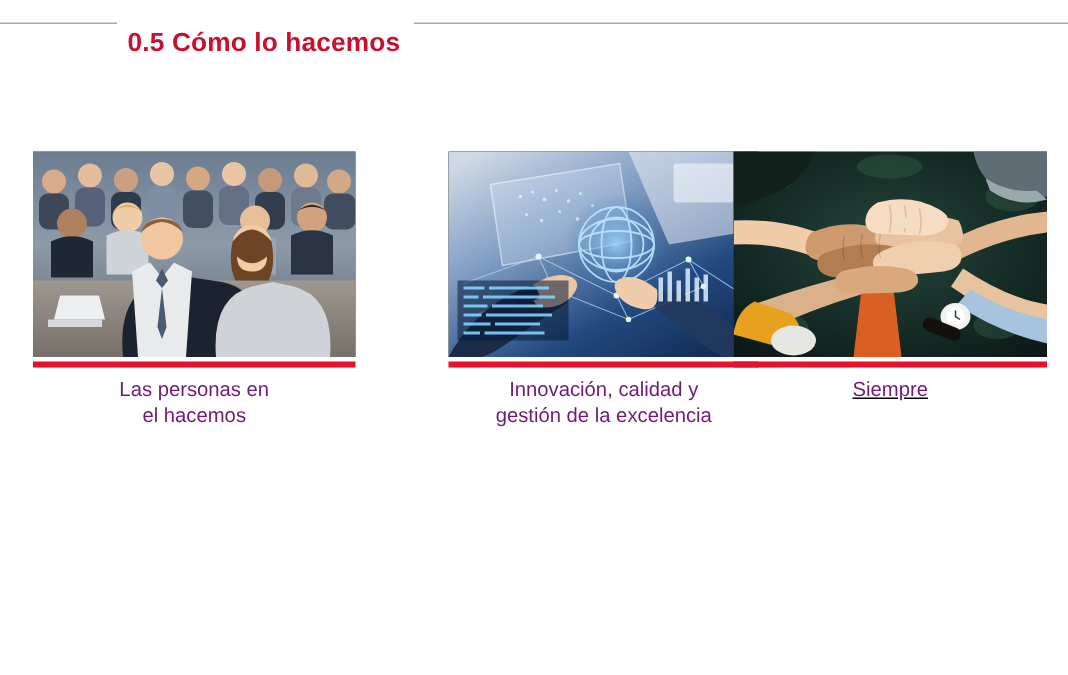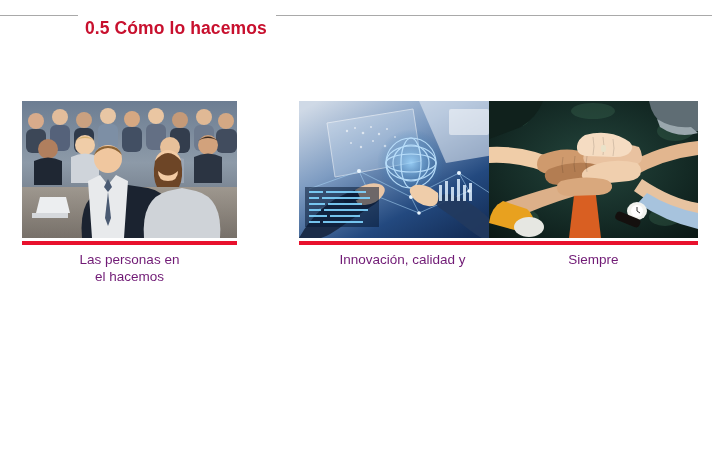--- a/index.html
+++ b/index.html
@@ -50,21 +50,21 @@
     top: 101px;
     width: 676px;
     height: 190px;
   }
   .card {
     position: absolute;
     top: 0;
   }
   .card-1 { left: 0px;   width: 215px; }
   .card-2 { left: 237px; width: 207px; margin-left: 40px; }
-  .card-3 { left: 467px; width: 209px; }
+  .card-3 { left: 467px; width: 209px; text-decoration: underline; }
 
   .photo {
     width: 100%;
     height: 137px;
     position: relative;
     overflow: hidden;
     background: #2b3340;
   }
   .photo svg { display: block; width: 100%; height: 100%; }
 
@@ -271,20 +271,21 @@
           <rect x="152" y="86" width="3" height="14"></rect>
             <rect x="158" y="78" width="3" height="22"></rect>
           <rect x="164" y="84" width="3" height="16"></rect>
             <rect x="170" y="82" width="3" height="18"></rect>
         </g>
       </svg>
     </div>
     <div class="accent-bar"></div>
     <div class="caption">
       <span class="ln">Innovación, calidad y</span>
+      <span class="ln">gestión de la excelencia</span>
     </div>
   </div>
 
   <div class="card card-3">
     <div class="photo">
       <svg viewBox="0 0 209 137" preserveAspectRatio="none">
         <defs>
           <radialGradient id="p3bg" cx="0.5" cy="0.45" r="0.75">
             <stop offset="0%" stop-color="#24453c"></stop>
             <stop offset="60%" stop-color="#142a25"></stop>

